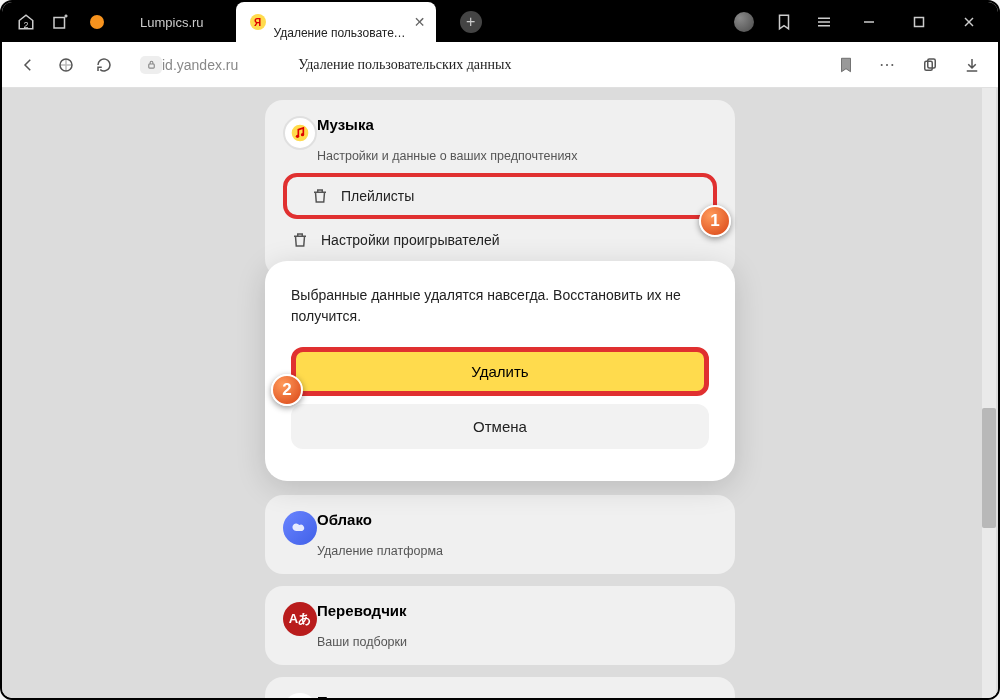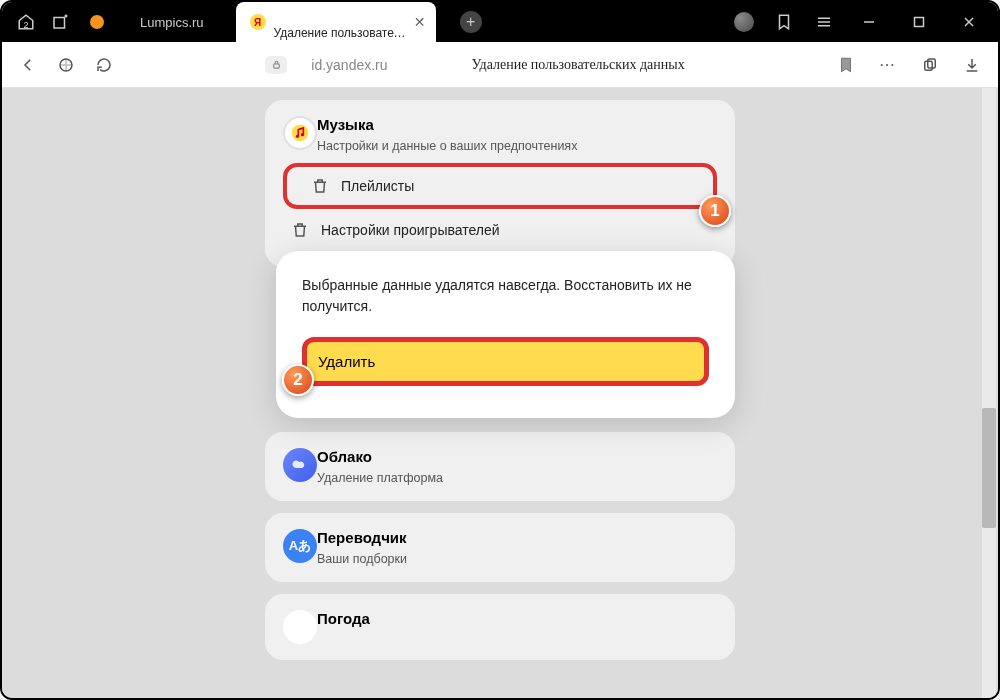--- a/index.html
+++ b/index.html
@@ -17,47 +17,47 @@
   .tab-close { color: #666; font-size: 14px; }
   .tab-add { width: 22px; height: 22px; background: #444; border-radius: 50%; color: #ccc; display: flex; align-items: center; justify-content: center; margin-left: 10px; font-size: 16px; }
   .titlebar .right { margin-left: auto; display: flex; align-items: center; gap: 20px; padding-right: 14px; }
   .avatar { width: 20px; height: 20px; border-radius: 50%; background: radial-gradient(circle at 30% 30%, #8a8a8a, #4a4a4a); }
   .win-btn { width: 30px; height: 30px; display: flex; align-items: center; justify-content: center; color: #ccc; }
   .win-btn svg { width: 12px; height: 12px; }
 
   .addrbar { background: #fff; height: 46px; display: flex; align-items: center; padding: 0 14px; gap: 14px; border-bottom: 1px solid #e0e0e0; }
   .ab-icon { width: 24px; height: 24px; display: flex; align-items: center; justify-content: center; color: #555; }
   .ab-icon svg { width: 18px; height: 18px; stroke: #555; }
-  .url-box { flex: 1; display: flex; align-items: center; gap: 24px; padding: 6px 10px; border-radius: 14px; justify-content: center; }
+  .url-box { flex: 1; display: flex; align-items: center; gap: 0; padding: 6px 10px; border-radius: 14px; }
   .lock { width: 22px; height: 18px; background: #eee; border-radius: 5px; display: flex; align-items: center; justify-content: center; color: #888; }
   .url-domain { color: #888; font-size: 14px; }
   .url-title { color: #222; font-size: 14px; margin-left: 60px; font-family: Liberation Serif, serif; }
   .ab-right { display: flex; align-items: center; gap: 18px; margin-left: auto; color: #666; }
 
   .viewport { position: relative; height: calc(700px - 40px - 46px - 4px); overflow: hidden; background: #dcdcdc; }
   .content { position: absolute; left: 50%; transform: translateX(-50%); width: 470px; top: 0; }
 
   .card { background: #f0f0f0; border-radius: 18px; padding: 16px 18px; margin-bottom: 12px; }
   .card-header { display: flex; align-items: flex-start; margin-bottom: 10px; }
   .card-icon { width: 34px; height: 34px; border-radius: 50%; display: flex; align-items: center; justify-content: center; flex-shrink: 0; }
   .card-icon.music { background: #fff; border: 2px solid #e0e0e0; }
   .card-icon.cloud { background: linear-gradient(135deg, #6a85ff, #4060e8); }
-  .card-icon.translate { background: #3b82f6; }
+  .card-icon.translate { background: #b91c1c; }
   .card-icon.weather { background: #fff; }
   .card-title { font-size: 15px; font-weight: bold; color: #000; }
-  .card-sub { font-size: 12.5px; color: #555; margin-top: 6px; }
+  .card-sub { font-size: 12.5px; color: #555; margin-top: 16px; }
 
   .row { display: flex; align-items: center; gap: 12px; padding: 12px 8px; border-radius: 12px; }
   .row.highlight { border: 4px solid #e03030; border-radius: 14px; padding: 10px 24px; position: relative; }
   .trash { width: 18px; height: 18px; color: #555; }
   .row-label { font-size: 14px; color: #222; }
 
   .dialog { background: #fff; border-radius: 22px; padding: 24px 26px; margin-bottom: 14px; box-shadow: 0 6px 30px rgba(0,0,0,0.15); position: relative; }
   .dialog-text { font-size: 14px; color: #222; line-height: 1.5; margin-bottom: 20px; }
-  .btn { display: block; width: 100%; padding: 14px; text-align: left; border-radius: 12px; font-size: 15px; border: none; cursor: pointer; margin-bottom: 8px; }
+  .btn { display: block; width: 100%; padding: 14px; text-align: center; border-radius: 12px; font-size: 15px; border: none; cursor: pointer; margin-bottom: 8px; }
   .btn-primary { background: #ffdb4d; color: #000; font-weight: 500; }
   .btn-primary.highlight { border: 5px solid #e03030; padding: 11px; }
   .btn-secondary { background: #f2f2f2; color: #222; }
 
   .annot { position: absolute; width: 32px; height: 32px; border-radius: 50%; background: radial-gradient(circle at 35% 30%, #ff9a5a, #d84315); color: #fff; font-weight: bold; font-size: 17px; display: flex; align-items: center; justify-content: center; border: 2px solid #fff; box-shadow: 0 2px 6px rgba(0,0,0,0.4); z-index: 50; }
 
   .scrollbar-track { position: absolute; right: 2px; top: 0; bottom: 0; width: 14px; background: #eaeaea; }
   .scrollbar-thumb { position: absolute; right: 2px; width: 14px; background: #b8b8b8; border-radius: 2px; }
 </style>
 </head>
@@ -196,26 +196,27 @@
 
       <div class="row">
         <svg class="trash" viewBox="0 0 24 24" fill="none" stroke="currentColor" stroke-width="2">
             <path d="M4 7h16 M9 7V4h6v3 M6 7l1 13h10l1-13"></path>
           </svg>
         <span class="row-label">Настройки проигрывателей</span>
       </div>
 
     </div>
 
-    <div class="dialog" style="margin-top:-28px;margin-left:11px;">
+    <div class="dialog" style="margin-top:-28px;">
       <div class="dialog-text">Выбранные данные удалятся навсегда. Восстановить их не получится.</div>
       <div style="position:relative">
         <button class="btn btn-primary highlight">Удалить</button>
         <div class="annot" style="left:-20px;bottom:-10px">2</div>
       </div>
+      <button class="btn btn-secondary">Отмена</button>
     </div>
 
     <div class="card">
       <div class="card-header" style="margin-bottom:0">
         <div class="card-icon cloud">
           <svg width="18" height="18" viewBox="0 0 24 24">
               <path d="M7 16a5 5 0 1 1 4-8 4 4 0 1 1 4 8z" fill="#fff" opacity="0.85"></path>
             </svg>
         </div>
         <div>

